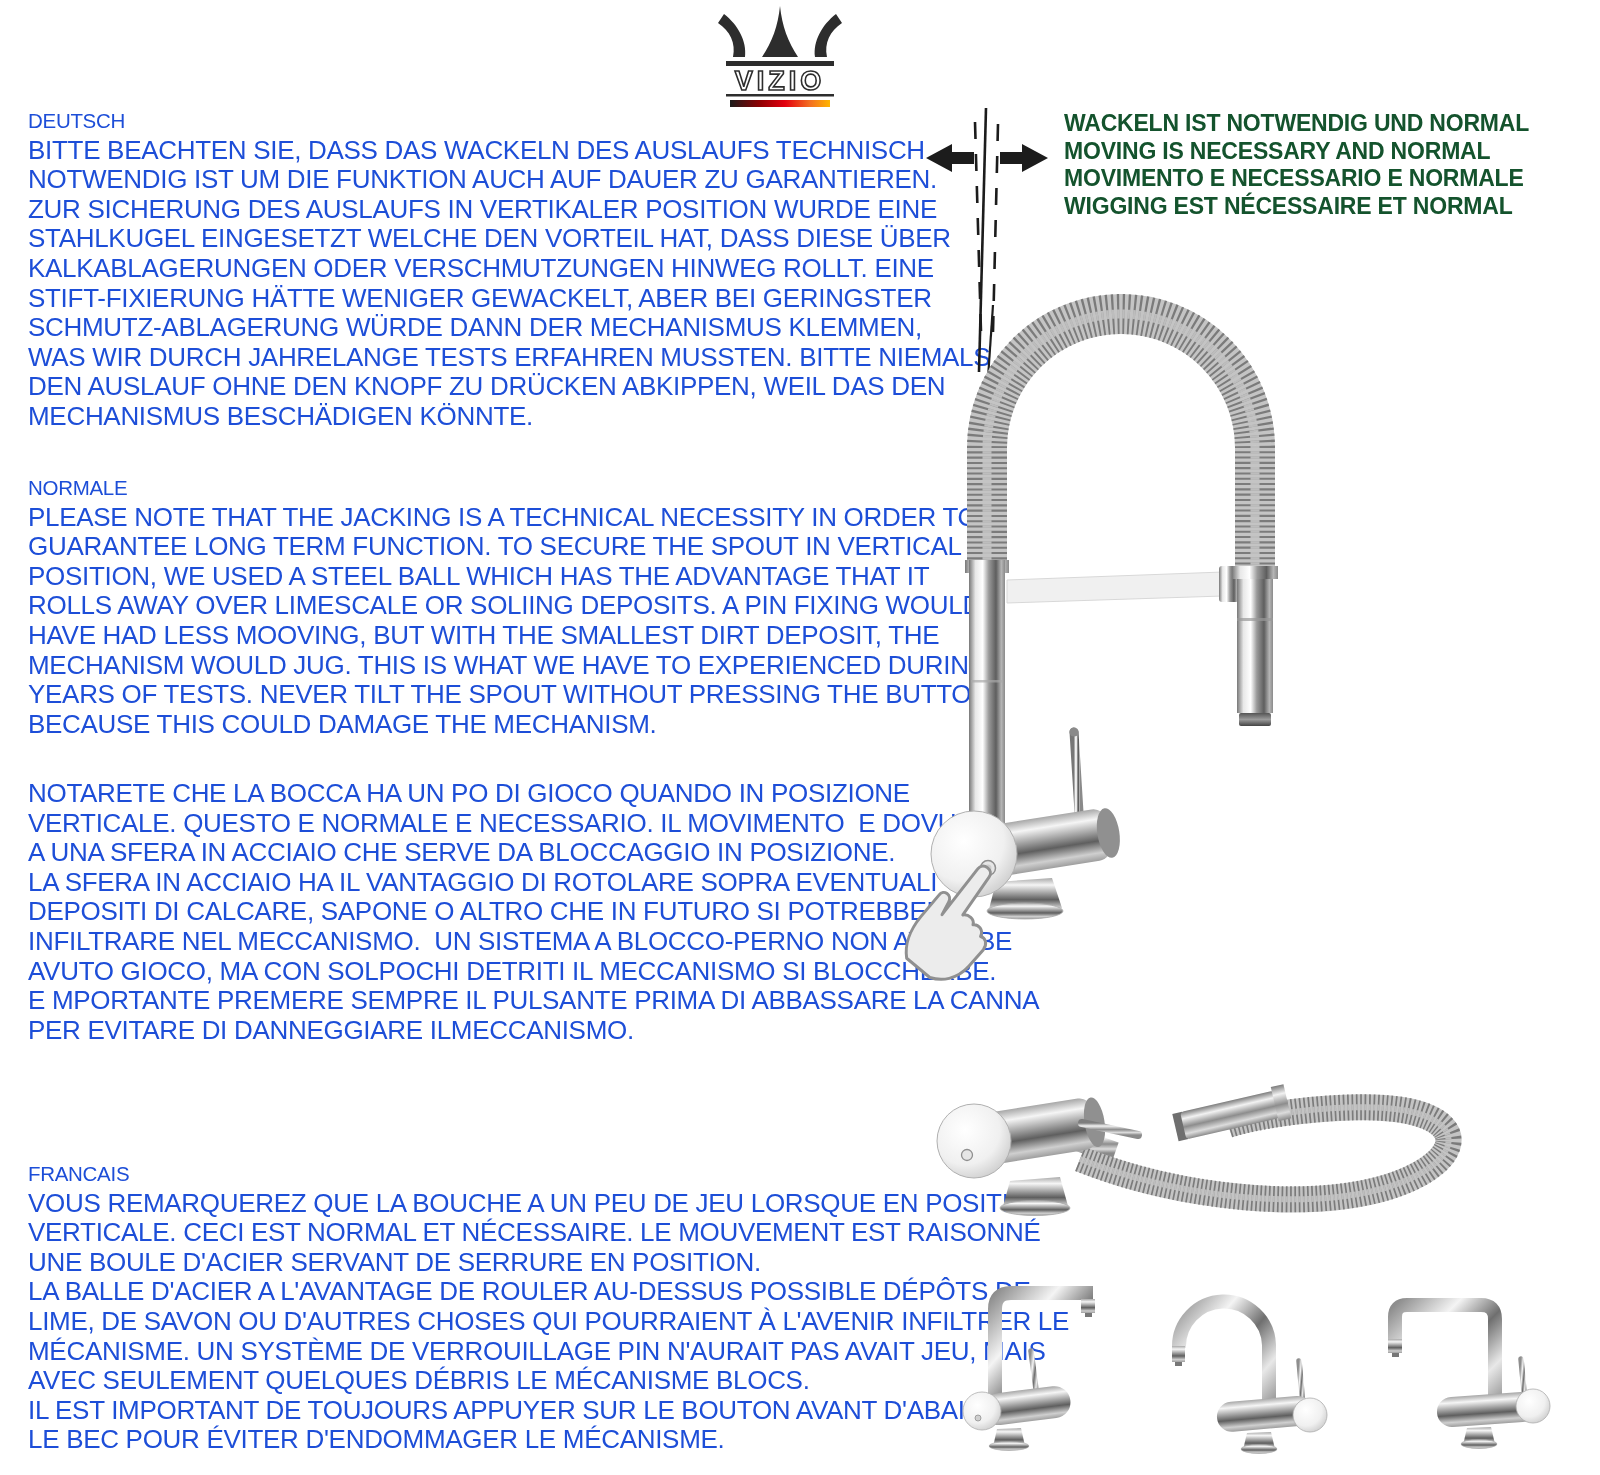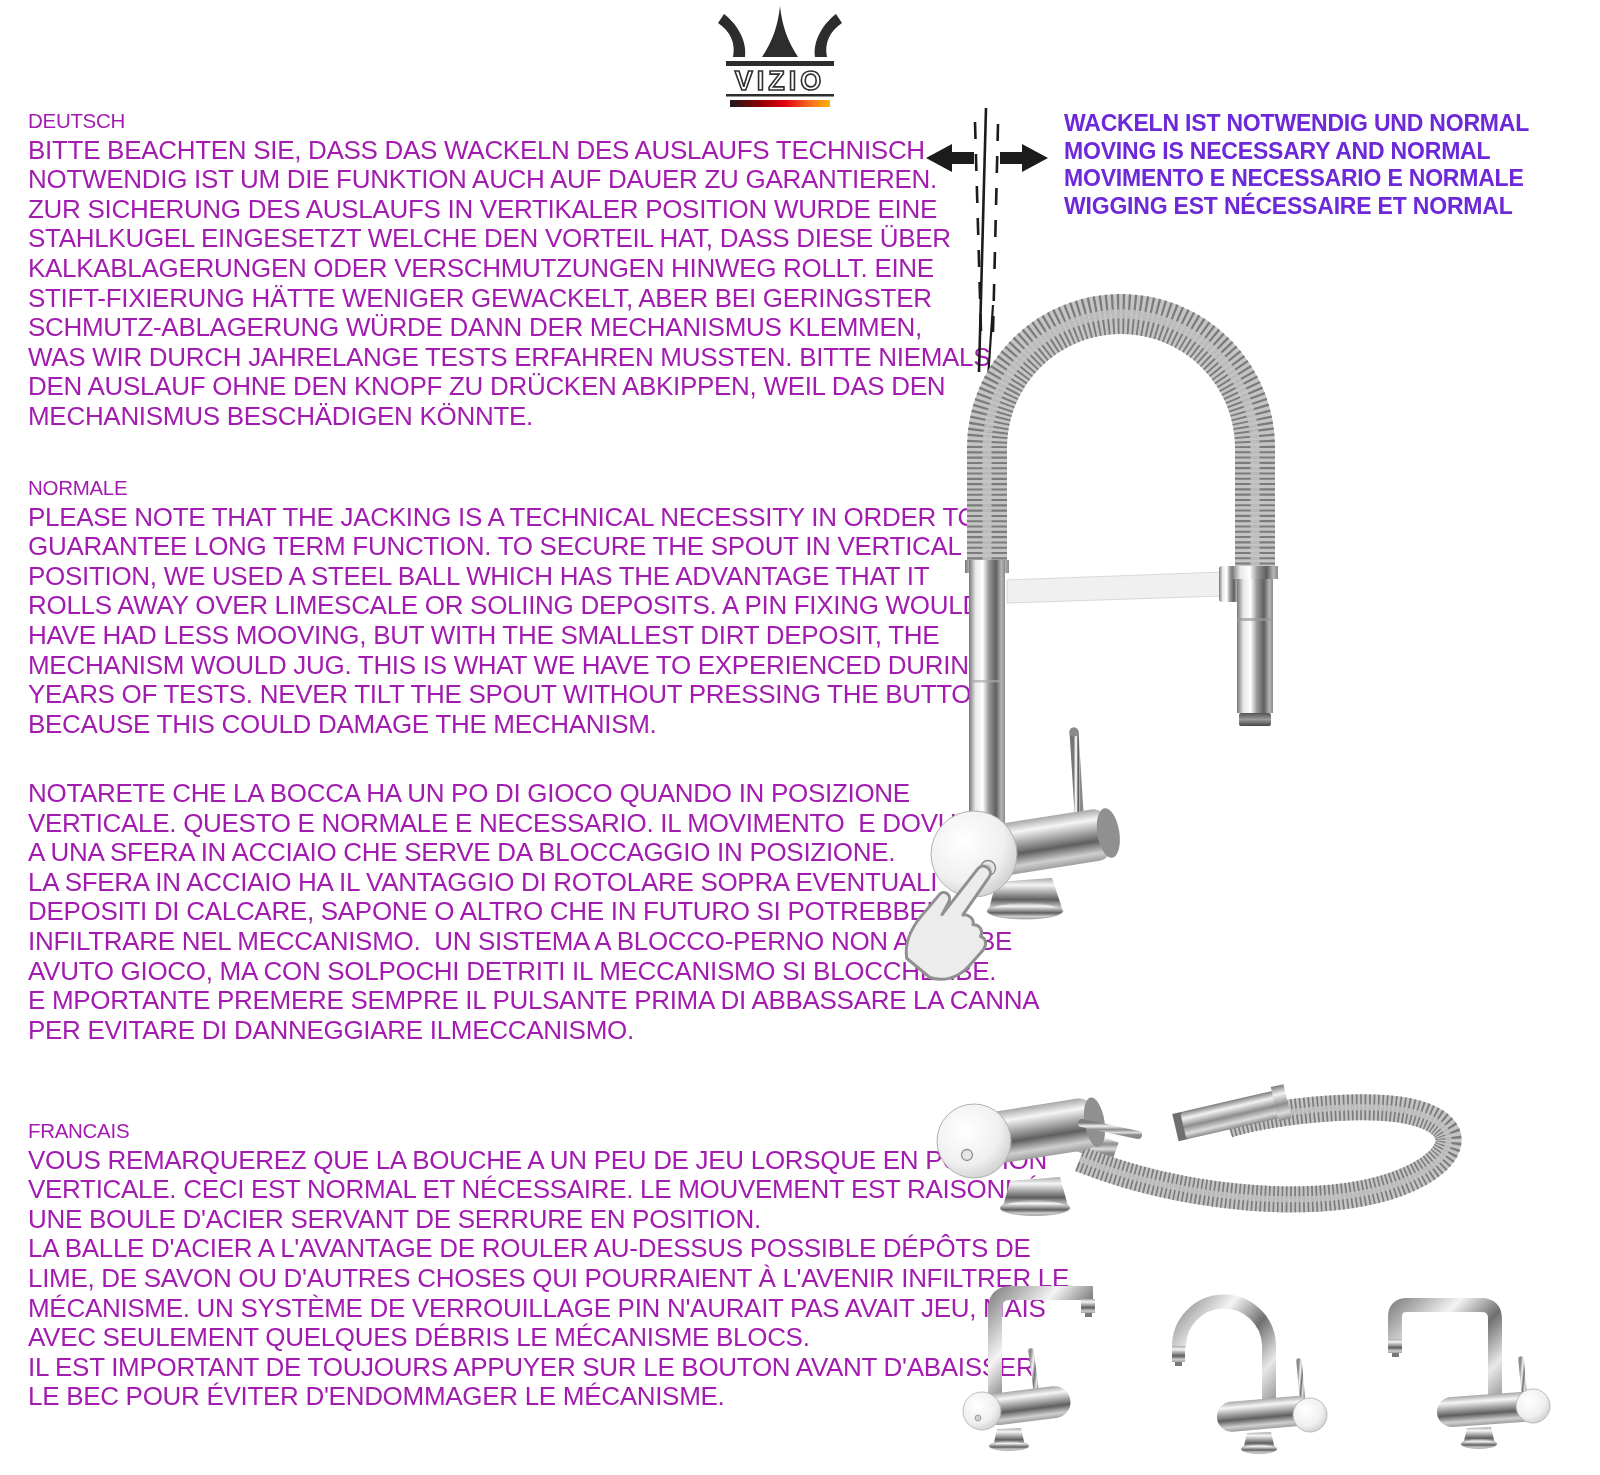--- a/index.html
+++ b/index.html
@@ -1,29 +1,29 @@
 <!DOCTYPE html>
 <html><head>
 <meta charset="utf-8">
 <style>
   html,body { margin:0; padding:0; background:#ffffff; }
   .page {
     position:relative; width:1600px; height:1455px;
     background:#ffffff; overflow:hidden;
     font-family:"Liberation Sans", sans-serif;
   }
-  .text-section { position:absolute; left:28px; color:#a21caf; }
+  .text-section { position:absolute; left:28px; color:#1d4ed8; }
   .lang-heading {
     font-size:20.5px; line-height:29.6px; letter-spacing:-0.3px; white-space:pre;
   }
   .lang-body {
     font-size:26px; line-height:29.6px; letter-spacing:-0.3px; white-space:pre;
   }
   .annotation {
-    position:absolute; color:#6d28d9; font-weight:bold;
+    position:absolute; color:#14532d; font-weight:bold;
     font-size:23px; line-height:27.5px; letter-spacing:-0.2px; white-space:pre;
   }
   .illus { position:absolute; }
 </style>
 </head>
 <body>
 
 <div class="page">
 
   <svg class="illus" style="left:700px; top:2px;" width="160" height="106" viewBox="0 0 160 106">
@@ -78,21 +78,21 @@
 VERTICALE. QUESTO E NORMALE E NECESSARIO. IL MOVIMENTO  E DOVUTO
 A UNA SFERA IN ACCIAIO CHE SERVE DA BLOCCAGGIO IN POSIZIONE.
 LA SFERA IN ACCIAIO HA IL VANTAGGIO DI ROTOLARE SOPRA EVENTUALI
 DEPOSITI DI CALCARE, SAPONE O ALTRO CHE IN FUTURO SI POTREBBERO
 INFILTRARE NEL MECCANISMO.  UN SISTEMA A BLOCCO-PERNO NON AVREBBE
 AVUTO GIOCO, MA CON SOLPOCHI DETRITI IL MECCANISMO SI BLOCCHERBE.
 E MPORTANTE PREMERE SEMPRE IL PULSANTE PRIMA DI ABBASSARE LA CANNA
 PER EVITARE DI DANNEGGIARE ILMECCANISMO.</div>
   </div>
 
-  <div class="text-section" style="top:1116px">
+  <div class="text-section" style="top:1159px">
     <div class="lang-heading">FRANCAIS</div>
     <div class="lang-body">VOUS REMARQUEREZ QUE LA BOUCHE A UN PEU DE JEU LORSQUE EN POSITION
 VERTICALE. CECI EST NORMAL ET NÉCESSAIRE. LE MOUVEMENT EST RAISONNÉ
 UNE BOULE D'ACIER SERVANT DE SERRURE EN POSITION.
 LA BALLE D'ACIER A L'AVANTAGE DE ROULER AU-DESSUS POSSIBLE DÉPÔTS DE
 LIME, DE SAVON OU D'AUTRES CHOSES QUI POURRAIENT À L'AVENIR INFILTRER LE
 MÉCANISME. UN SYSTÈME DE VERROUILLAGE PIN N'AURAIT PAS AVAIT JEU, MAIS
 AVEC SEULEMENT QUELQUES DÉBRIS LE MÉCANISME BLOCS.
 IL EST IMPORTANT DE TOUJOURS APPUYER SUR LE BOUTON AVANT D'ABAISSER
 LE BEC POUR ÉVITER D'ENDOMMAGER LE MÉCANISME.</div>

